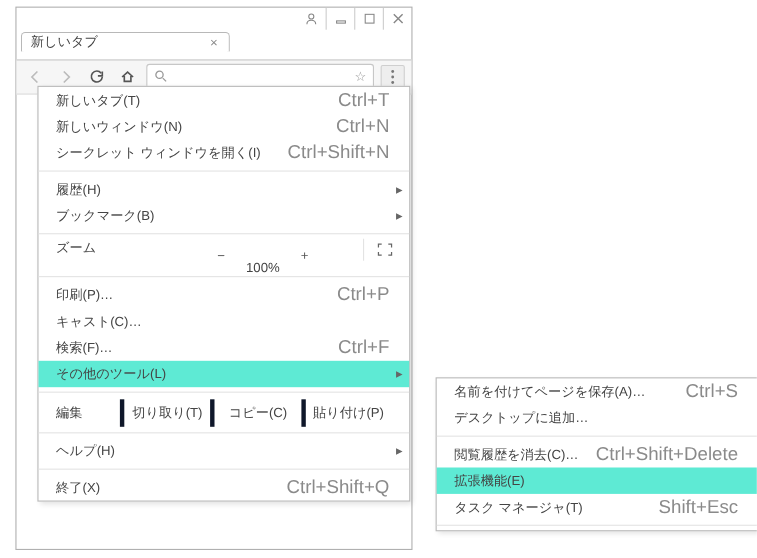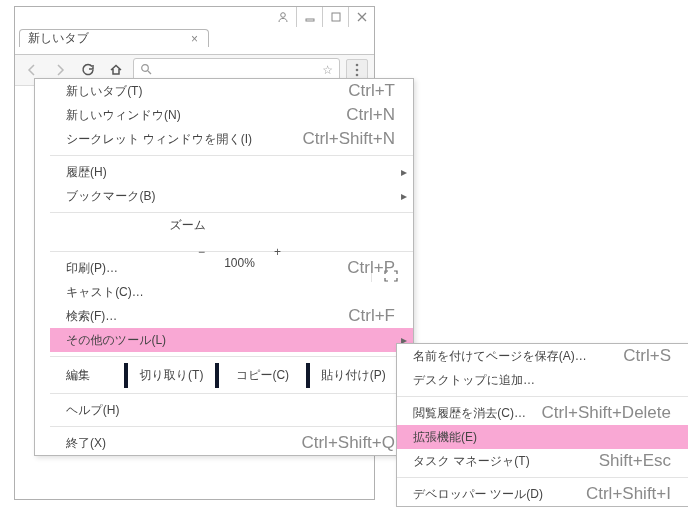--- a/index.html
+++ b/index.html
@@ -16,29 +16,29 @@
   .tab .x { color: #888; padding: 0 2px; }
   .toolbar { position: absolute; left: 0; right: 0; top: 47px; height: 32px; border-top: 1px solid #c7c7c7; border-bottom: 1px solid #dcdcdc; background: #f6f6f6; display: flex; align-items: center; padding: 0 6px; gap: 6px; }
   .navbtn { width: 22px; height: 22px; display: flex; align-items: center; justify-content: center; color: #888; }
   .navbtn.enabled { color: #444; }
   .omnibox { flex: 1; height: 24px; border: 1px solid #c7c7c7; border-radius: 3px; background: #fff; display: flex; align-items: center; padding: 0 6px; }
   .omnibox .si { color: #999; margin-right: 4px; }
   .omnibox .star { color: #999; margin-left: 4px; }
   .omnibox input { flex: 1; border: none; outline: none; font-size: 12px; background: transparent; }
   .menubtn { width: 22px; height: 22px; display: flex; align-items: center; justify-content: center; border: 1px solid #cfcfcf; border-radius: 2px; background: #eee; color: #777; }
   .menu { position: absolute; border: 1px solid #b8b8b8; background: #fff; box-shadow: 2px 2px 5px rgba(0,0,0,0.12); }
-  .menu1 { left: 34px; top: 78px; width: 380px; padding-left: 15px; }
+  .menu1 { left: 34px; top: 78px; width: 339px; }
   .menu2 { left: 396px; top: 343px; width: 294px; }
   .mi { height: 24px; display: flex; align-items: center; padding: 0 18px 0 16px; position: relative; }
-  .mi.hover { background: #f9a8d4; }
+  .mi.hover { background: #5eead4; }
   .mi .lbl { flex: 1; }
   .mi .sc { color: #8a8a8a; font-size: 17px; }
   .mi .arrow { position: absolute; right: 6px; color: #666; }
   .sep { height: 1px; background: #e3e3e3; margin: 4px 0; }
-  .zoomrow { height: 30px; display: flex; align-items: center; padding-left: 16px; flex-direction: column; }
+  .zoomrow { height: 30px; display: flex; padding-left: 16px; }
   .zoomrow .lbl { width: 140px; }
   .zctl { display: flex; align-items: center; gap: 10px; }
   .zbtn { width: 20px; text-align: center; color: #555; }
   .zval { width: 36px; text-align: center; margin-top: 22px; }
   .fsbtn { margin-left: auto; margin-right: 14px; width: 28px; height: 20px; border-left: 1px solid #e3e3e3; display: flex; align-items: center; justify-content: center; padding-left: 10px; color: #666; }
   .editrow { height: 28px; display: flex; align-items: center; padding: 0 16px; gap: 0; }
   .editrow .lbl0 { width: 58px; }
   .editrow .seg { flex: 1; text-align: center; border-left: 4px solid #0f172a; padding: 4px 0; }
 </style>
 </head>
@@ -200,18 +200,14 @@
         <span class="sc">Ctrl+Shift+Delete</span>
       </div>
     <div class="mi hover">
         <span class="lbl">拡張機能(E)</span>
       </div>
     <div class="mi">
         <span class="lbl">タスク マネージャ(T)</span>
         <span class="sc">Shift+Esc</span>
       </div>
     <div class="sep"></div>
-    <div class="mi">
-        <span class="lbl">デベロッパー ツール(D)</span>
-        <span class="sc">Ctrl+Shift+I</span>
-      </div>
   </div>
 </div>
 
 </body></html>

